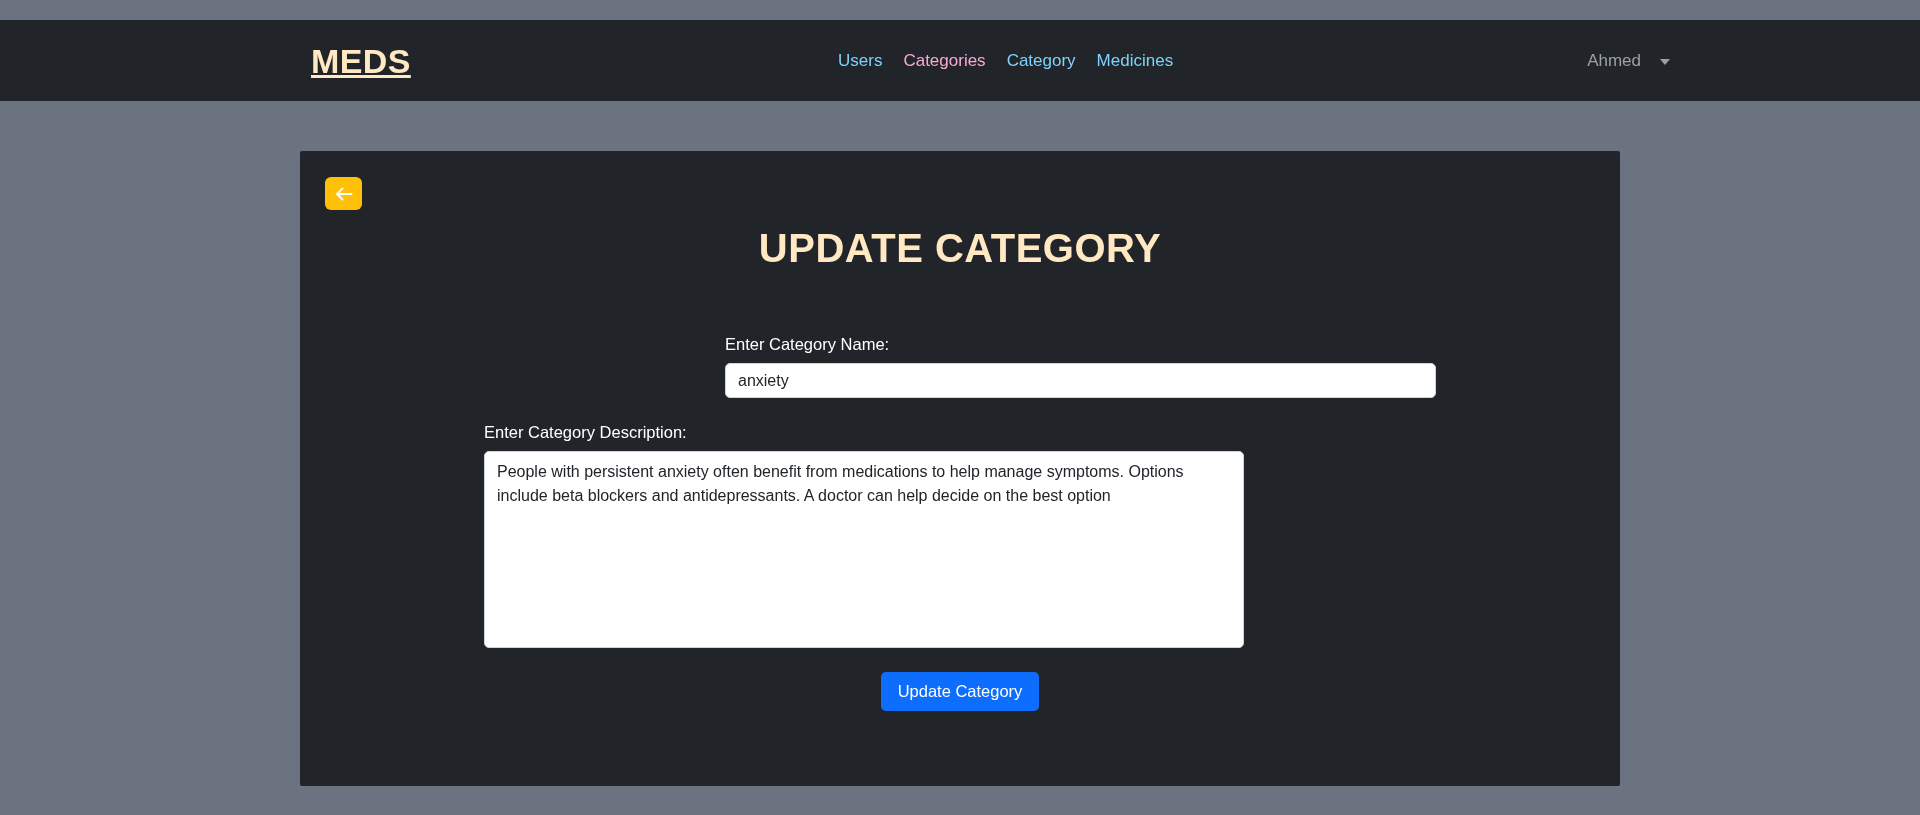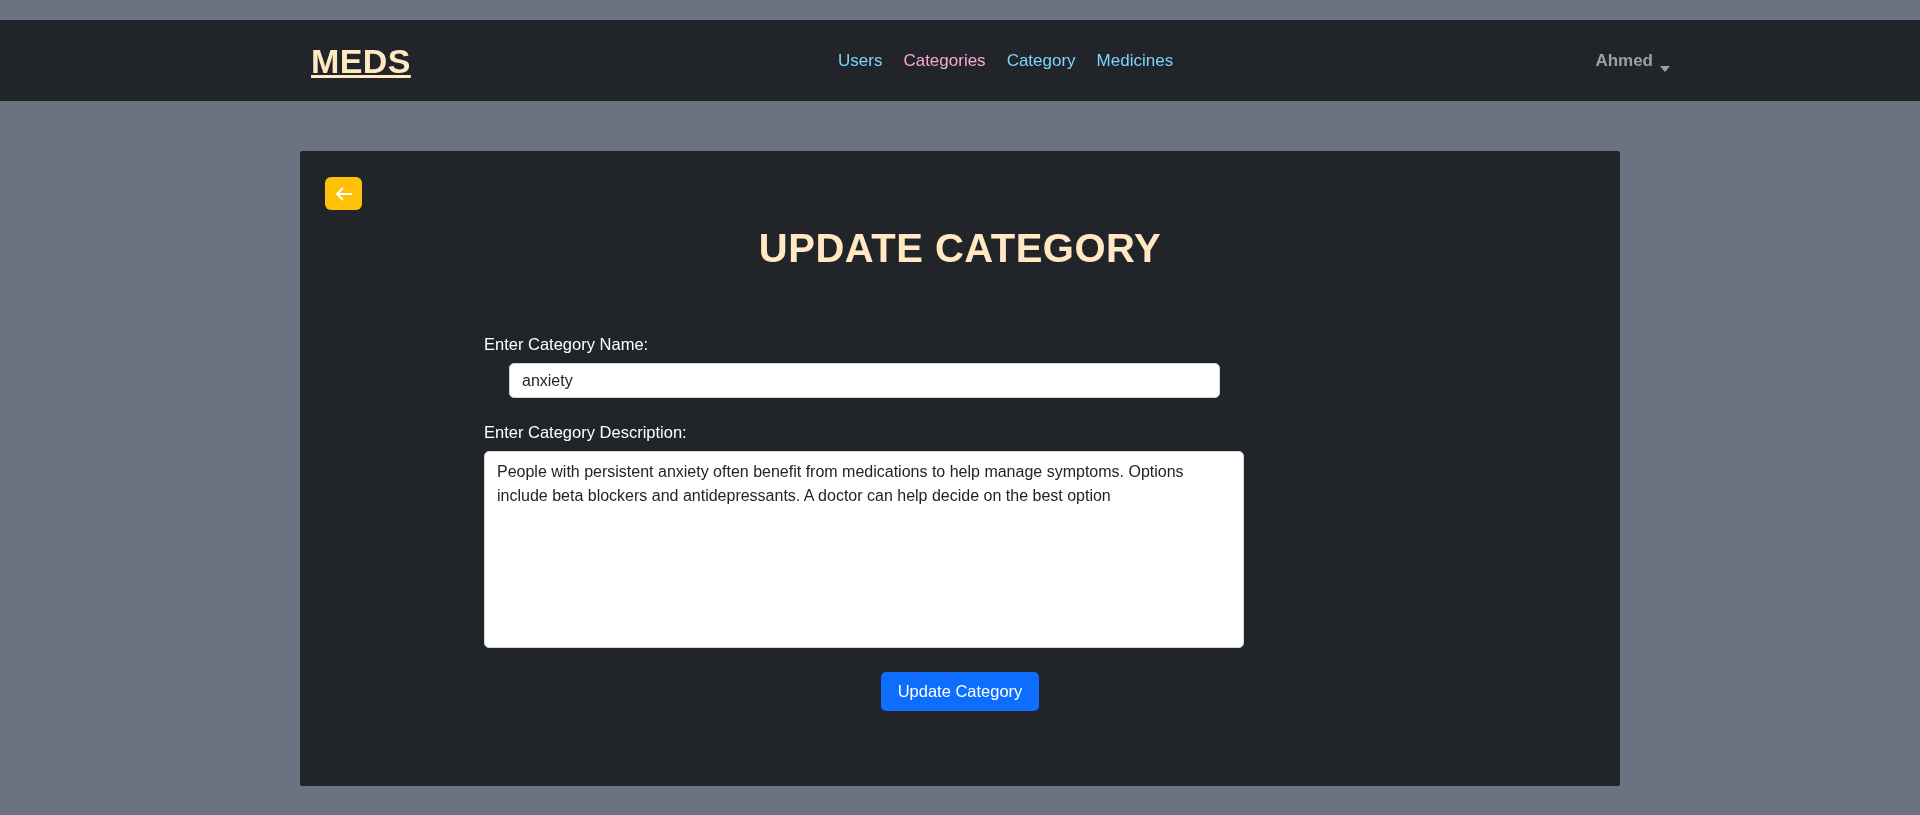--- a/index.html
+++ b/index.html
@@ -62,24 +62,23 @@
   .nav-link.active {
     color: #f9a8d4;
   }
 
   .user-menu {
     position: absolute;
     right: 250px;
     top: 50%;
     transform: translateY(-50%);
     display: flex;
-    align-items: flex-end;
-    gap: 7px;
-    cursor: pointer;
-    font-weight: bold;
+    align-items: center;
+    gap: 19px;
+    cursor: pointer;
   }
 
   .user-name {
     color: #9aa0a6;
     font-size: 17px;
     line-height: 1.3;
   }
 
   .caret {
     width: 0;
@@ -140,20 +139,21 @@
   .form-area {
     position: absolute;
     left: 184px;
     top: 182px;
     width: 952px;
   }
 
   .row {
     display: flex;
     align-items: flex-end;
+    flex-direction: column;
   }
 
   .field-name   { width: 711px; }
   .field-id     { width: 241px; }
 
   .field-label {
     display: block;
     color: #ffffff;
     font-size: 16.5px;
     line-height: 1.4;
@@ -166,21 +166,20 @@
     width: 100%;
     height: 35px;
     background: #ffffff;
     border: 1px solid #ced4da;
     border-radius: 5px;
     padding: 5px 12px;
     font-family: "Liberation Sans", sans-serif;
     font-size: 16px;
     color: #212529;
     outline: none;
-    margin-left: 25px;
   }
 
   .field-desc {
     margin-top: 23px;
     width: 760px;
   }
 
   .textarea-input {
     display: block;
     width: 100%;

